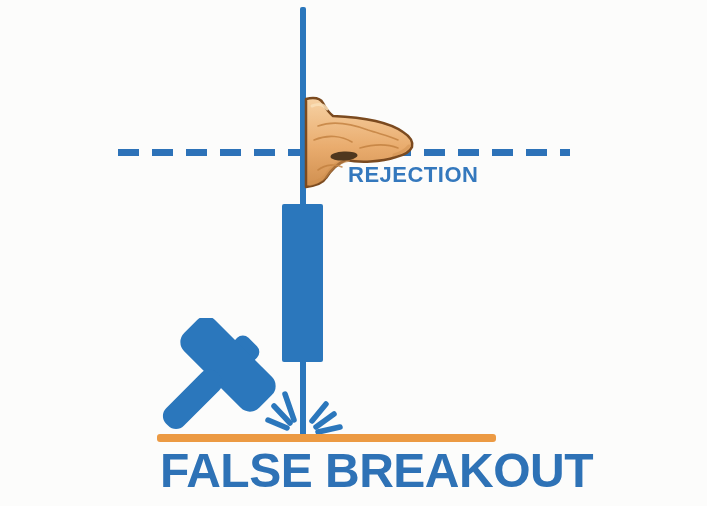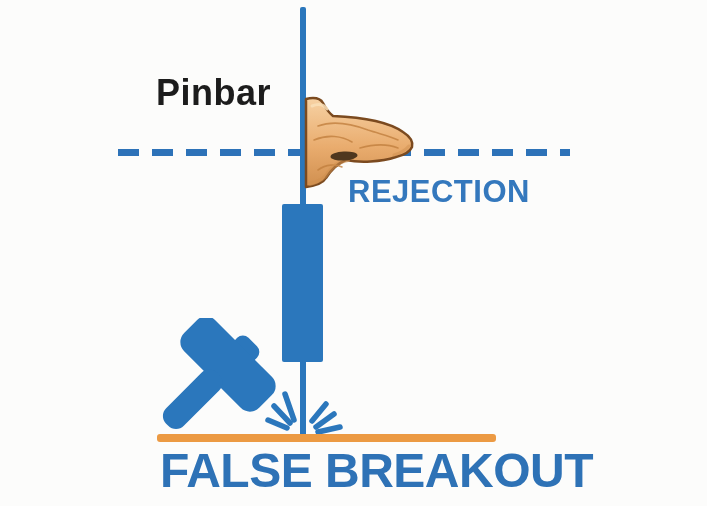--- a/index.html
+++ b/index.html
@@ -29,21 +29,21 @@
   .sparks-svg{left:255px;top:385px;width:100px;height:55px;}
 
   
   .support-line{left:157px;top:434px;width:339px;height:8px;border-radius:3px;
         background:var(--orange,#EC9A43);}
 
   
   .label{white-space:nowrap;line-height:1;font-weight:700;}
   .pinbar-label{left:156px;top:75px;font-size:36px;color:var(--ink,#1C1C1C);
         letter-spacing:.5px;}
-  .rejection-label{left:348px;top:176px;font-size:31px;
+  .rejection-label{left:348px;top:164px;font-size:22px;
         color:var(--rejection_text,#3478BD);letter-spacing:.5px;}
   .false-breakout-label{left:160px;top:447px;width:340px;text-align:center;
         font-size:48px;color:var(--breakout_text,#2E72B6);letter-spacing:-.5px;}
 </style>
 </head>
 <body>
 
 <div class="stage">
 
   <div class="dashed-line"></div>
@@ -67,21 +67,20 @@
       <path d="M22,32 C38,26 56,30 72,36 C84,40 94,42 102,46"></path>
       <path d="M18,46 C32,40 46,42 56,48"></path>
       <path d="M64,54 C78,50 92,50 102,54"></path>
       <path d="M22,76 C30,70 40,70 46,73"></path>
     </g>
     <path d="M14,90 Q27,87 32,79 Q40,68 52,66" fill="none" style="stroke:var(--wood_shade,#D08F4F)" stroke-width="4" stroke-linecap="round" opacity="0.55"></path>
     <path d="M98,61 Q108,58 113,52" fill="none" style="stroke:var(--wood_shade,#D08F4F)" stroke-width="3" stroke-linecap="round" opacity="0.5"></path>
     <ellipse cx="48" cy="62" rx="13.5" ry="4.5" transform="rotate(-3 48 62)" style="fill:var(--nostril,#4F371E)"></ellipse>
   </svg>
 
-  <div class="label pinbar-label">Pinbar</div>
 
   <div class="label rejection-label">REJECTION</div>
 
   <svg class="hammer-svg" viewBox="0 0 140 122">
     <g transform="translate(78,46) rotate(45)" style="fill:var(--blue,#2B77BC)">
       <rect x="-12" y="-33" width="28" height="20" rx="8"></rect>
       <rect x="-53" y="-22" width="106" height="44" rx="13"></rect>
       <rect x="-12.5" y="14" width="25" height="72" rx="11"></rect>
     </g>
   </svg>

